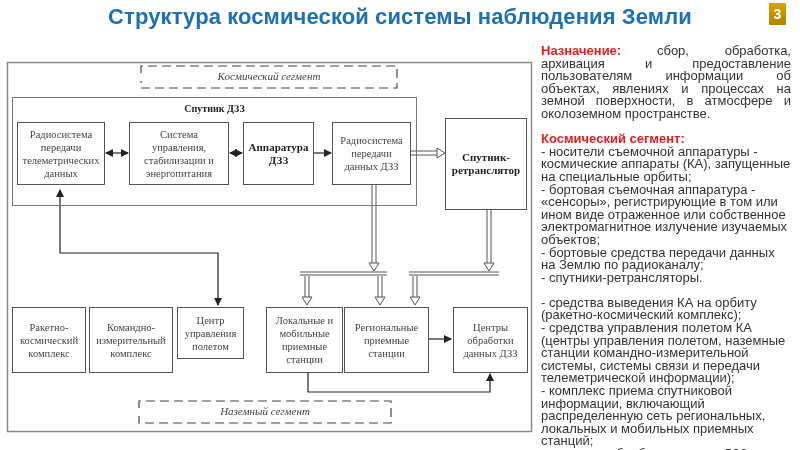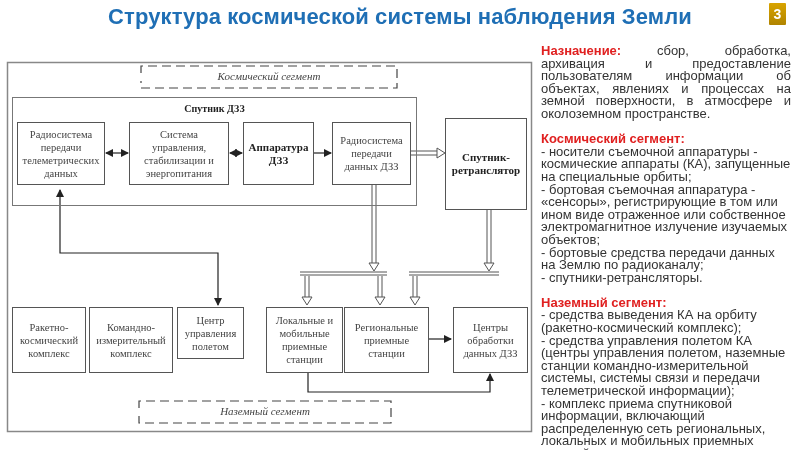--- a/index.html
+++ b/index.html
@@ -121,18 +121,17 @@
 
 <div class="side">
   <p class="just"><span class="red">Назначение</span><span class="red">:</span> <span>сбор, обработка, архивация и предоставление пользователям информации об объектах, явлениях и процессах на земной поверхности, в атмосфере и околоземном пространстве.</span></p>
   <div class="gap"></div>
   <p><span class="red">Космический сегмент</span><span class="red">:</span></p>
   <p>- носители съемочной аппаратуры - космические аппараты (КА), запущенные на специальные орбиты;</p>
   <p>- бортовая съемочная аппаратура - «сенсоры», регистрирующие в том или ином виде отраженное или собственное электромагнитное излучение изучаемых объектов;</p>
   <p>- бортовые средства передачи данных на Землю по радиоканалу;</p>
   <p>- спутники-ретрансляторы.</p>
   <div class="gap"></div>
-  <p><span class="red">Наземный сегмент</span><span class="red">:</span></p>
   <p>- средства выведения КА на орбиту (ракетно-космический комплекс);</p>
   <p>-  средства управления полетом КА (центры управления полетом, наземные станции командно-измерительной системы, системы связи и передачи телеметрической информации);</p>
   <p>- комплекс приема спутниковой информации, включающий распределенную сеть региональных, локальных и мобильных приемных станций;</p>
   <p>- комплекс обработки данных ДЗЗ и</p>
 </div>
 
 </body></html>

